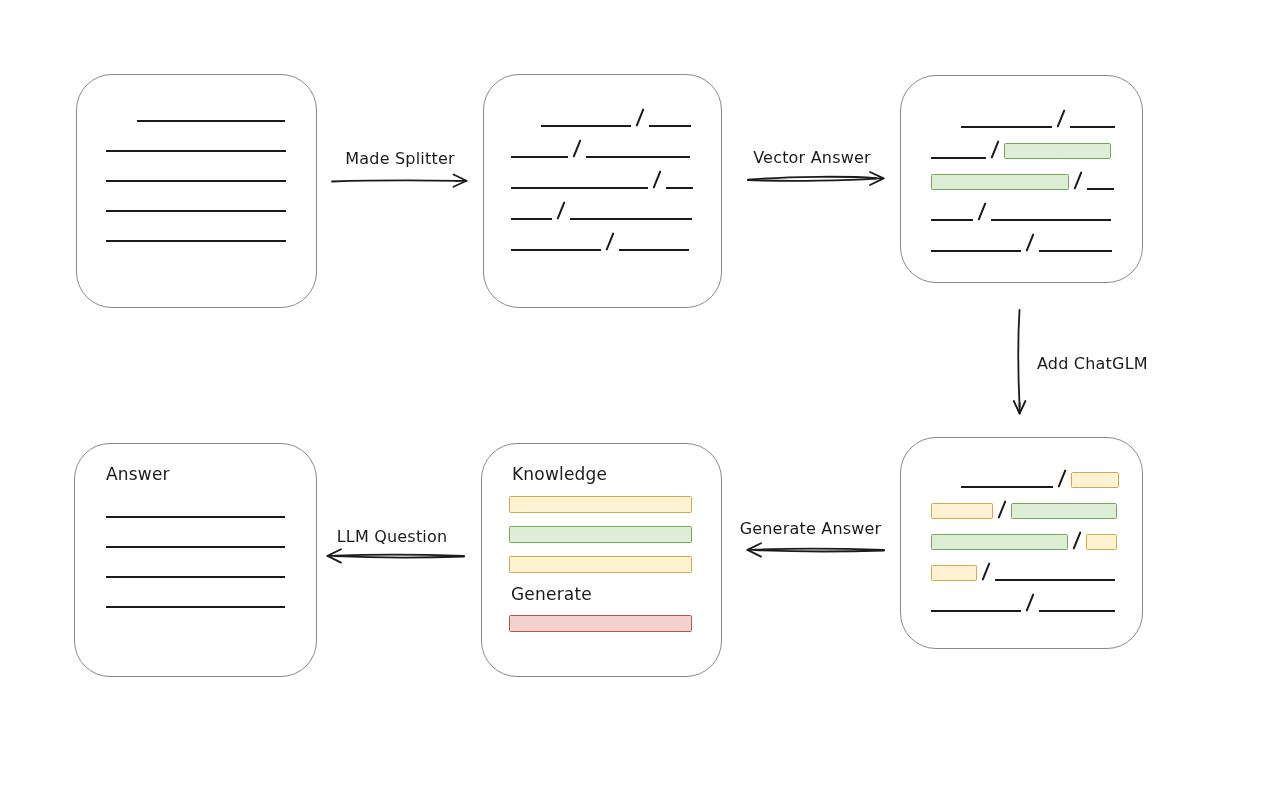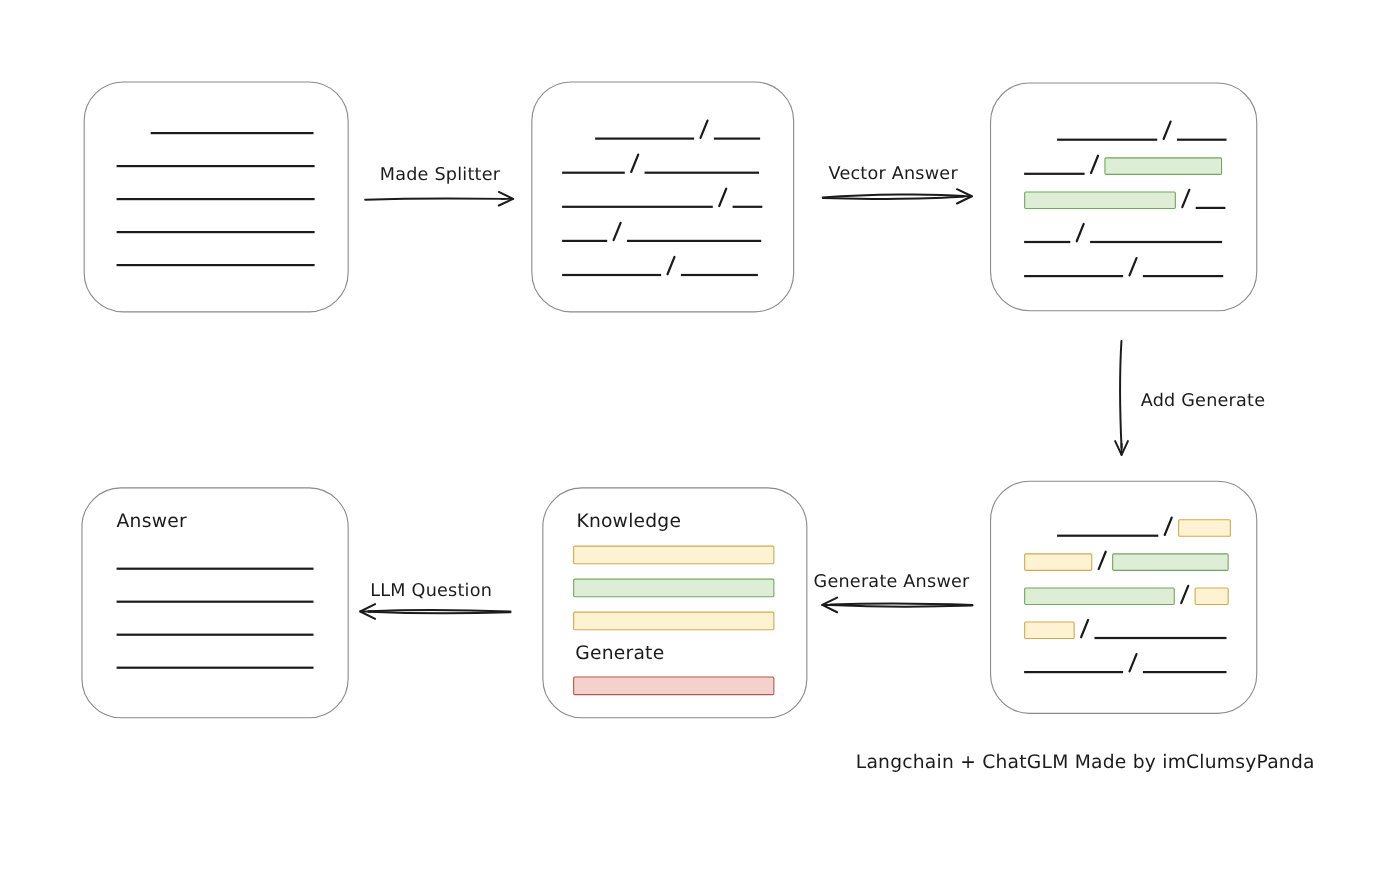--- a/index.html
+++ b/index.html
@@ -1,28 +1,28 @@
 <!DOCTYPE html>
 <html style="--ink: #1b1b1b; --box-border: #8a8a8a; --green-fill: #deedd5; --green-stroke: #72a85b; --yellow-fill: #fdf3d3; --yellow-stroke: #d3a94c; --red-fill: #f5d1ce; --red-stroke: #b3564c;"><head>
 <meta charset="utf-8">
 <style>
   html,body{margin:0;padding:0;background:#fff;}
   .canvas{
     position:relative;width:1262px;height:792px;background:#ffffff;overflow:hidden;
     font-family:"DejaVu Sans",sans-serif;color:var(--ink,#1b1b1b);
   }
   .box{
-    position:absolute;width:241px;height:210px;background:#fff;
+    position:absolute;width:241px;height:234px;background:#fff;
     border:1.4px solid var(--box-border,#8a8a8a);border-radius:36px;box-sizing:border-box;
   }
   #box-document{left:76px;top:74px;}
   #box-chunks{left:483px;top:74px;width:239px;}
   #box-matches{left:900px;top:75px;width:243px;height:208px;}
   #box-context{left:900px;top:437px;width:243px;height:212px;}
-  #box-prompt{left:481px;top:443px;margin-left:12px;}
+  #box-prompt{left:481px;top:443px;}
   #box-answer{left:74px;top:443px;width:243px;}
 
   .rows{box-sizing:border-box;}
   #box-document .rows{padding:17px 0 0 29px;}
   #box-chunks .rows{padding:21px 0 0 27px;}
   #box-matches .rows{padding:21px 0 0 30px;}
   #box-context .rows{padding:19px 0 0 30px;}
   .row{display:flex;align-items:flex-end;height:31px;}
   #box-document .row{height:30px;}
   .seg-line{display:block;height:0;border-bottom:2px solid var(--ink,#1b1b1b);flex:none;}
@@ -230,21 +230,21 @@
   </svg>
 
   <div class="arrow-label" id="label-vector-search">Vector Answer</div>
   <svg class="arrow" id="arrow-vector-search" width="144" height="22" viewBox="0 0 144 22">
     <path class="sketch" d="M2 12.6 C 45 9.4, 102 8.9, 130 11.2"></path>
     <path class="sketch" d="M2 13.1 C 45 14.6, 102 13.6, 130 11.6"></path>
     <path class="sketch" d="M124 5 L137.5 11.4 L124 18"></path>
     <path class="sketch" d="M127 11.4 L137.5 11.4"></path>
   </svg>
 
-  <div class="arrow-label" id="label-add-context">Add Generate</div>
+  <div class="arrow-label" id="label-add-context">Add ChatGLM</div>
   <svg class="arrow" id="arrow-add-context" width="22" height="112" viewBox="0 0 22 112">
     <path class="sketch" d="M10.5 2 C 8.8 30, 9.2 70, 10.6 99"></path>
     <path class="sketch" d="M4.8 93 L10.6 105.5 L16.4 93"></path>
     <path class="sketch" d="M10.6 95.5 L10.6 105.5"></path>
   </svg>
 
   <div class="arrow-label" id="label-generate-prompt">Generate Answer</div>
   <svg class="arrow" id="arrow-generate-prompt" width="146" height="20" viewBox="0 0 146 20">
     <path class="sketch" d="M144 10 C 100 8.4, 48 8.4, 15 9.6"></path>
     <path class="sketch" d="M144 10.5 C 100 11.9, 48 11.5, 15 10.1"></path>
@@ -253,15 +253,14 @@
   </svg>
 
   <div class="arrow-label" id="label-llm-response">LLM Question</div>
   <svg class="arrow" id="arrow-llm-response" width="146" height="20" viewBox="0 0 146 20">
     <path class="sketch" d="M144 10 C 100 8.3, 48 8.4, 15 9.6"></path>
     <path class="sketch" d="M144 10.5 C 100 12, 48 11.5, 15 10.1"></path>
     <path class="sketch" d="M21 3.2 L7.5 9.9 L21 16.6"></path>
     <path class="sketch" d="M18 9.9 L7.5 9.9"></path>
   </svg>
 
-  <div class="footer">Langchain + ChatGLM Made by imClumsyPanda</div>
 
 </div>
 
 </body></html>

